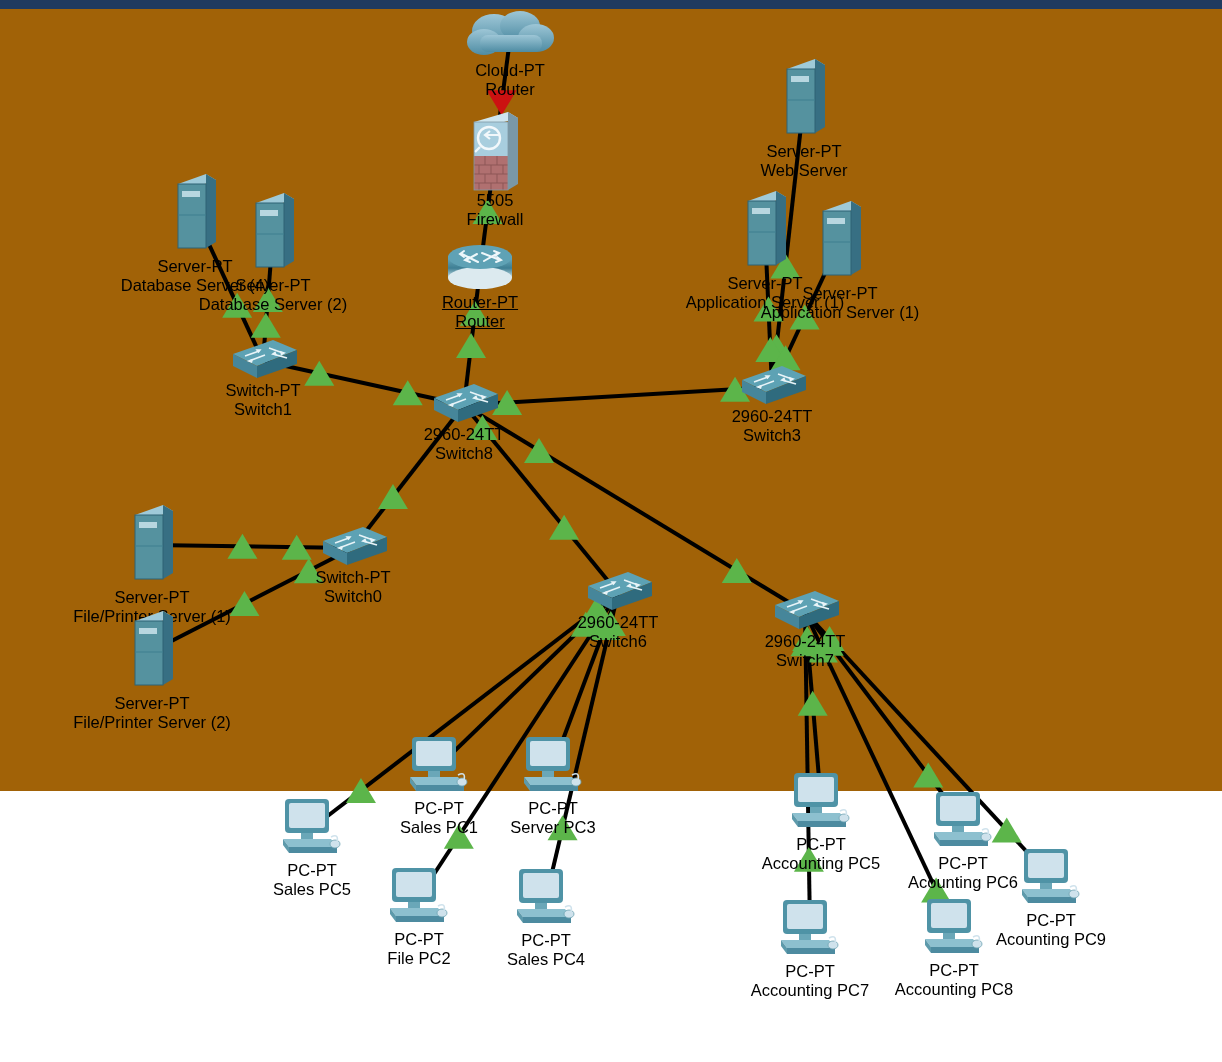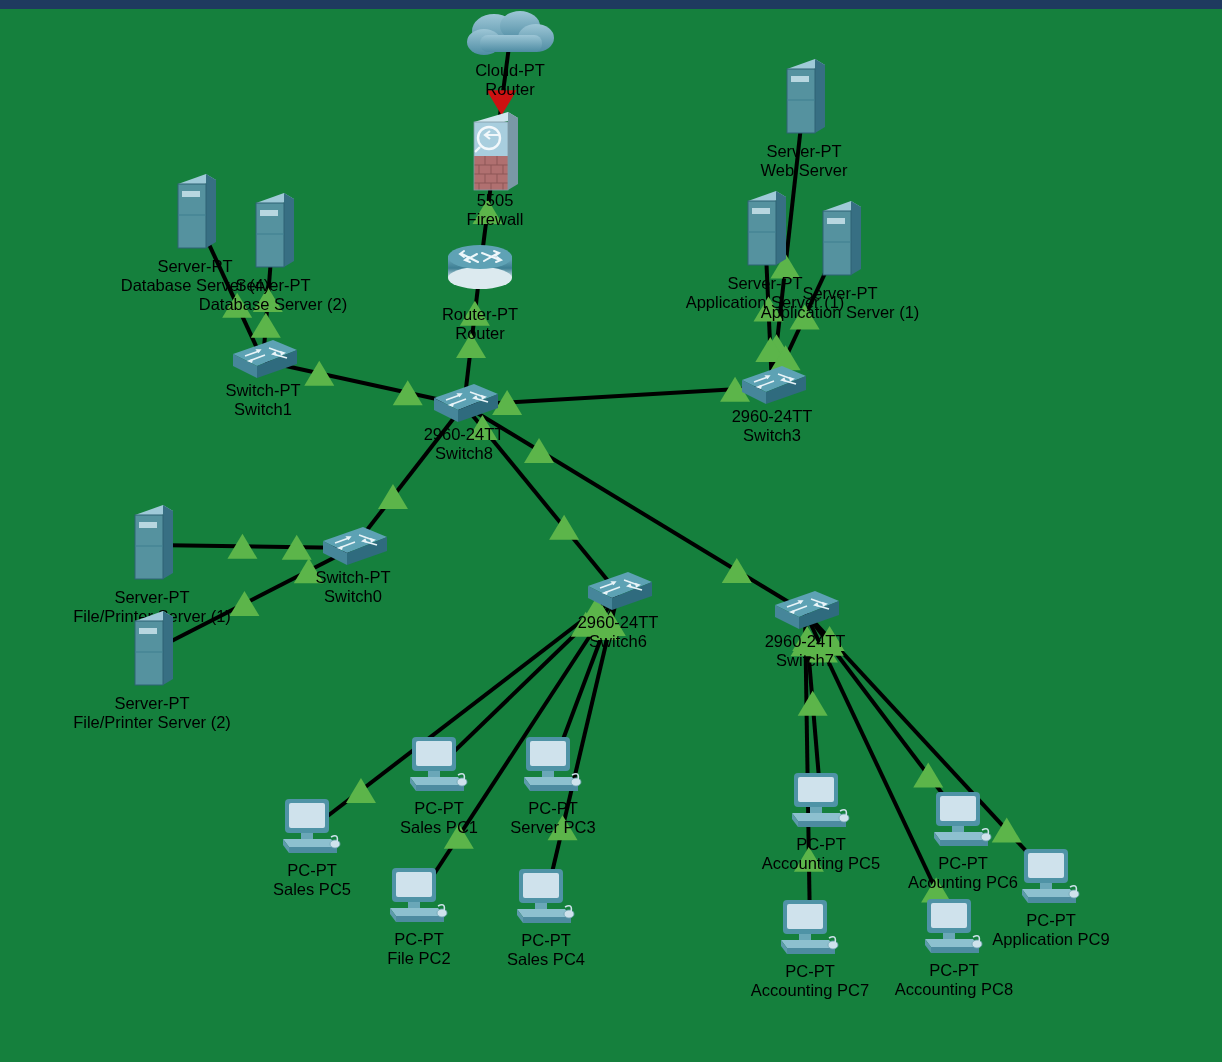--- a/index.html
+++ b/index.html
@@ -22,22 +22,22 @@
     position: absolute;
     left: 0; top: 0;
     width: 1222px;
     height: 9px;
     background: #1f3a5f;
   }
   #canvas {
     position: absolute;
     left: 0; top: 9px;
     width: 1222px;
-    height: 1053px;
-    background: #15803d;
+    height: 782px;
+    background: #a16207;
   }
   #linklayer, #marklayer {
     position: absolute;
     left: 0; top: 0;
     width: 1222px;
     height: 1053px;
     pointer-events: none;
   }
   #marklayer { pointer-events: none; }
   .node {
@@ -217,21 +217,21 @@
                   <path d="M20,9 l-4,3 l4,3"></path>
                   <path d="M38,11 L56,18"></path>
                   <path d="M52,20 l5,-2 l-4,-3"></path>
                   <path d="M33,12 L22,18"></path>
                   <path d="M26,20 l-5,-2 l4,-3"></path>
                   <path d="M40,19 L54,11"></path>
                   <path d="M50,9 l5,2 l-4,3"></path>
                 </g>
               </g>
             </svg></div>
-          <div class="label" style="top: 35px;">
+          <div class="label" style="top: 23px; text-decoration: underline;">
             <span class="l1">Router-PT</span>
             <span class="l2">Router</span>
           </div>
         </div>
         <div class="node" style="left: 464px; top: 396px;">
           <div class="icon-wrap"><svg width="76" height="46" viewBox="0 0 76 46" xmlns="http://www.w3.org/2000/svg">
               <g>
                 <polygon points="8,18 48,4 72,14 32,30" fill="#5da2b4"></polygon>
                 <polygon points="32,30 72,14 72,28 32,42" fill="#2f6b7e"></polygon>
                 <polygon points="8,18 32,30 32,42 8,30" fill="#46869a"></polygon>
@@ -649,19 +649,19 @@
                 <rect x="20" y="36" width="12" height="6" fill="#6aa7b8"></rect>
                 <polygon points="2,42 50,42 56,50 8,50" fill="#8dc0cf"></polygon>
                 <polygon points="2,42 2,48 8,56 8,50" fill="#5d9aab"></polygon>
                 <polygon points="8,50 56,50 56,56 8,56" fill="#4d8ba0"></polygon>
                 <ellipse cx="54" cy="47" rx="5" ry="4" fill="#cfe2ec" stroke="#6fa3b3" stroke-width="0.8"></ellipse>
                 <path d="M50,40 q8,-4 6,5" fill="none" stroke="#cfe2ec" stroke-width="1.6"></path>
               </g>
             </svg></div>
           <div class="label" style="top: 33px;">
             <span class="l1">PC-PT</span>
-            <span class="l2">Application PC9</span>
+            <span class="l2">Acounting PC9</span>
           </div>
         </div>
       </div>
   </div>
 
 </div>
 
 </body></html>

